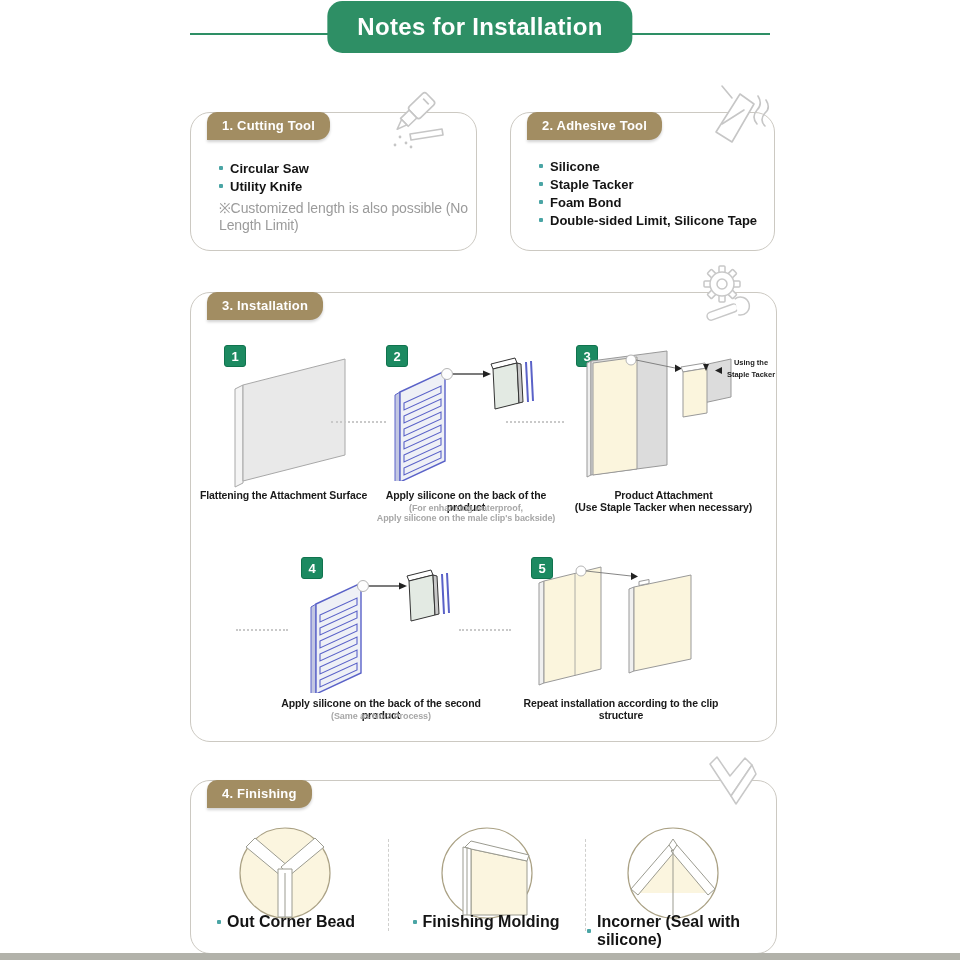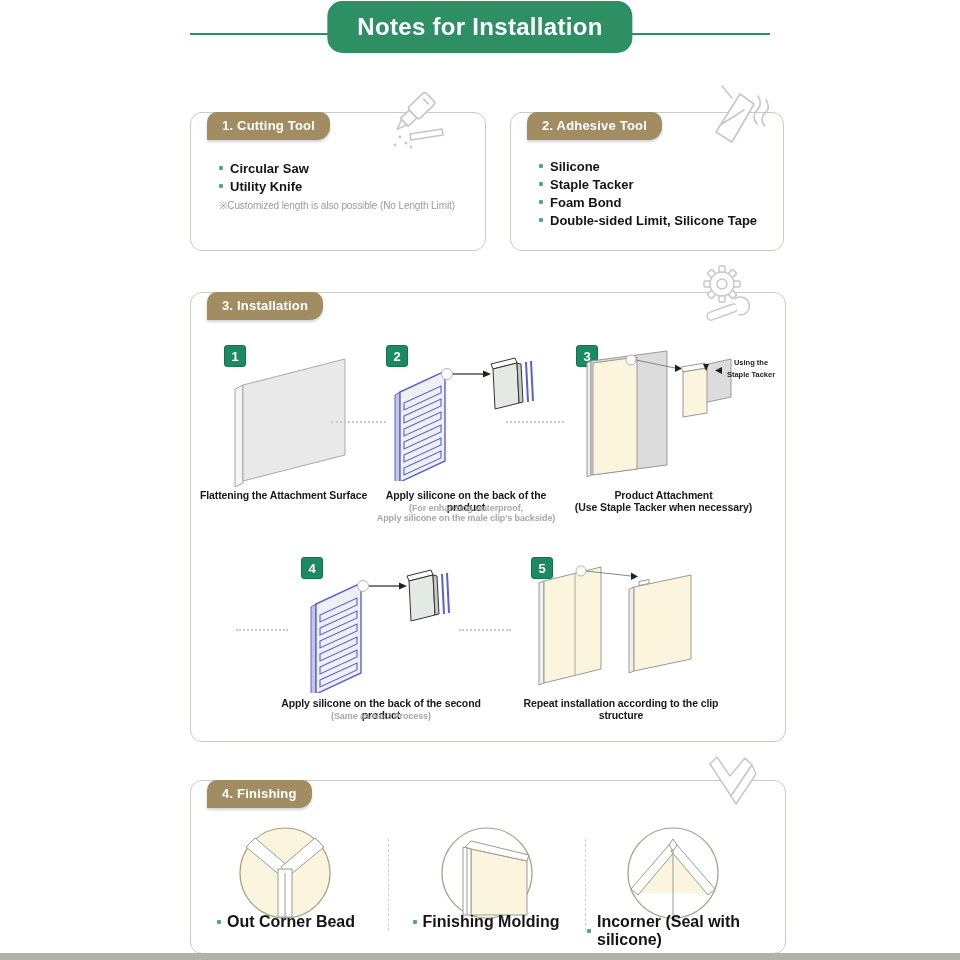--- a/index.html
+++ b/index.html
@@ -13,40 +13,40 @@
   .header-line{left:190px;top:33px;width:580px;height:2px;background:#2e8f65;}
   .header-box{
     left:50%;top:1px;transform:translateX(-50%);
     background:#2e8f65;color:#fff;font-size:24px;font-weight:bold;
     padding:0 30px;height:52px;line-height:52px;border-radius:15px;
     letter-spacing:0.3px;white-space:nowrap;
   }
 
   
   .box{
-    position:absolute;border:1.5px solid #ccc9c2;border-radius:12px;background:#fff;padding-left:9px;
+    position:absolute;border:1.5px solid #ccc9c2;border-radius:20px;background:#fff;
   }
   .box1{left:190px;top:112px;width:285px;height:137px;}
   .box2{left:510px;top:112px;width:263px;height:137px;}
   .box3{left:190px;top:292px;width:585px;height:448px;}
   .box4{left:190px;top:780px;width:585px;height:172px;}
 
   .chip{
     position:absolute;left:16px;top:-1px;
     background:#a28d62;color:#fff;font-size:13px;font-weight:bold;
     padding:0 15px;height:28px;line-height:28px;
     border-radius:10px 10px 13px 0;letter-spacing:0.2px;white-space:nowrap;
     box-shadow:0 2px 3px rgba(0,0,0,0.18);
   }
 
   
   .list{position:absolute;left:28px;top:46px;}
   .li{display:flex;align-items:center;gap:7px;height:18px;font-size:13px;font-weight:bold;color:#141414;}
   .dot{width:4px;height:4px;border-radius:1px;background:#4aa5a5;flex:0 0 auto;}
-  .note{font-size:10px;color:#9b9b9b;margin-top:3px;letter-spacing:-0.1px;}
+  .note{font-size:14px;color:#9b9b9b;margin-top:3px;letter-spacing:-0.1px;}
 
   
   .badge{
     position:absolute;width:20px;height:20px;border-radius:3px;
     background:#1c8a61;border:1px solid #10734e;color:#fff;
     font-size:13px;font-weight:bold;display:flex;align-items:center;justify-content:center;
   }
   .cap{position:absolute;font-size:10.5px;font-weight:bold;color:#1a1a1a;text-align:center;letter-spacing:-0.1px;}
   .subcap{position:absolute;font-size:9px;font-weight:bold;color:#a7a7a7;text-align:center;letter-spacing:-0.1px;}
   .dotted{position:absolute;height:0;border-top:2px dotted #c9c9c9;}

